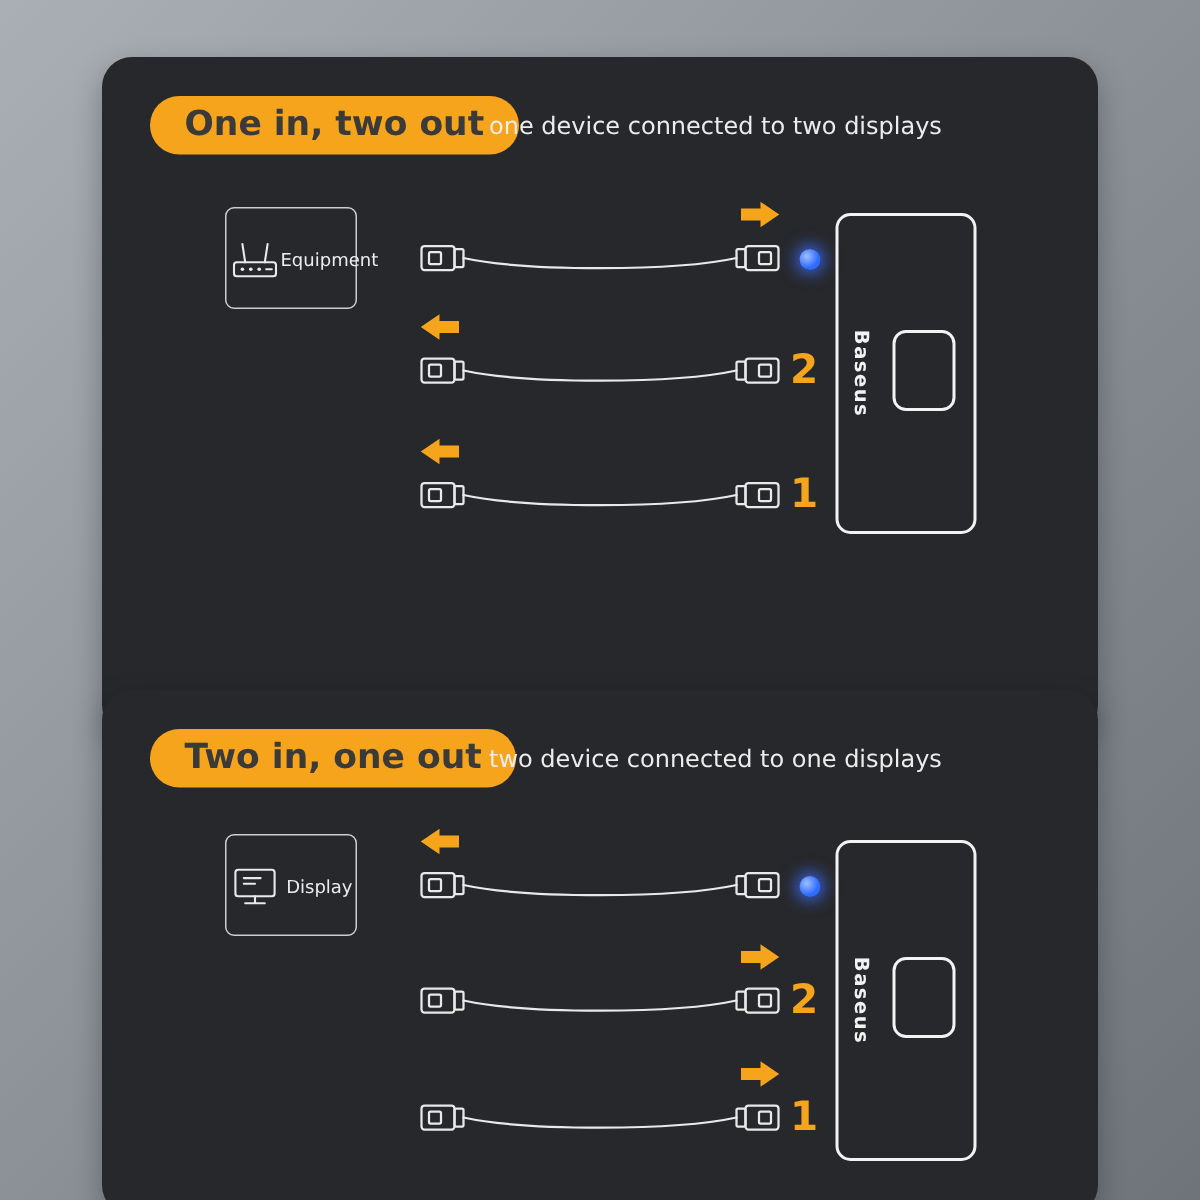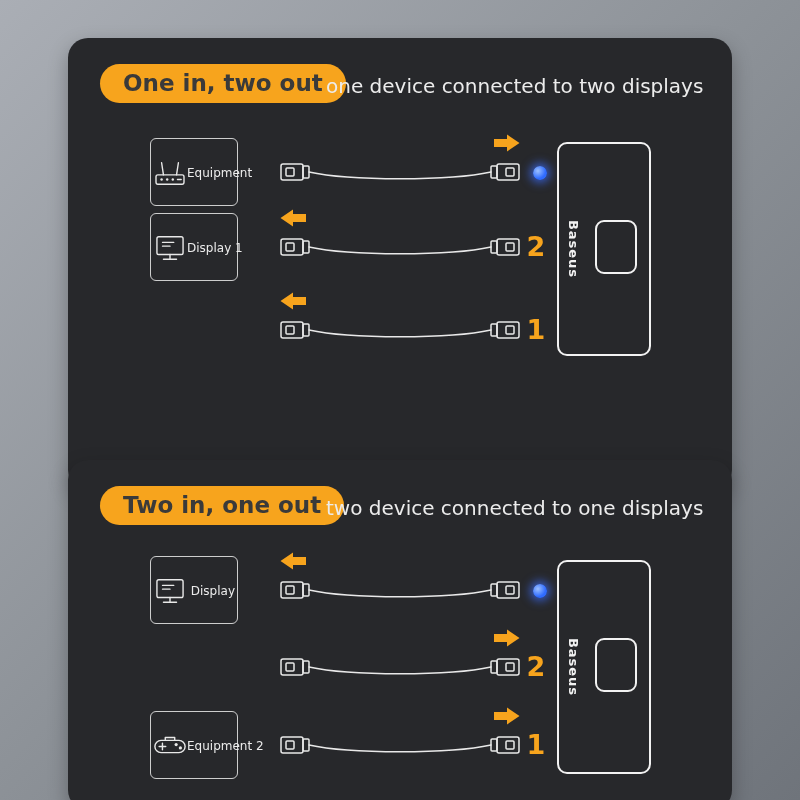--- a/index.html
+++ b/index.html
@@ -15,21 +15,21 @@
     box-shadow:0 8px 20px rgba(0,0,0,.28);
   }
   .pill{
     position:absolute;left:32px;top:26px;
     background:var(--accent-orange,#F7A41D);
     color:#3a3a3a;font-weight:bold;font-size:23px;line-height:25px;
     padding:7px 23px;border-radius:26px;white-space:nowrap;
   }
   .subtitle{
     position:absolute;left:258px;top:36px;
-    color:var(--text-light,#ececec);font-size:20px;white-space:nowrap;
+    color:var(--text-light,#ececec);font-size:16px;white-space:nowrap;
   }
   .row{position:absolute;left:0;width:100%;height:80px;}
   .devbox{
     position:absolute;left:82px;top:6px;width:88px;height:68px;
     border:1px solid rgba(235,235,235,.85);border-radius:6px;
     box-sizing:border-box;display:flex;flex-direction:row;
     align-items:center;justify-content:space-between;padding:7px 2px 6px;
   }
   .devlabel{color:var(--text-light,#ececec);font-size:12px;white-space:nowrap;}
   .icon svg{display:block;}
@@ -96,30 +96,20 @@
         <rect class="stroke" x="217" y="10" width="22" height="16" rx="2"></rect>
         <rect class="stroke" x="226" y="14" width="8" height="8" rx="1"></rect>
       </svg>
       <svg class="arrow right" viewBox="0 0 26 18">
         <path d="M0 5 H13 V0.5 L25.5 9 L13 17.5 V13 H0 Z" fill="#F7A41D"></path>
       </svg>
       <div class="led"></div>
     </div>
 
     <div class="row" style="top:169px;">
-      <div class="devbox">
-        <span class="icon">
-          <svg width="34" height="28" viewBox="0 0 36 30">
-            <rect class="stroke" x="4" y="3" width="28" height="19" rx="2"></rect>
-            <path class="stroke" d="M10 9 H22 M10 13 H18"></path>
-            <path class="stroke" d="M18 22 V26 M11 27 H25"></path>
-          </svg>
-        </span>
-        <span class="devlabel">Display 1</span>
-      </div>
       <svg class="cable" width="240" height="36" viewBox="0 0 240 36">
         <rect class="stroke" x="1" y="10" width="22" height="16" rx="2"></rect>
         <rect class="stroke" x="6" y="14" width="8" height="8" rx="1"></rect>
         <rect class="stroke" x="23" y="12" width="6" height="12" rx="1"></rect>
         <path class="stroke" d="M29 18 C 70 27, 170 27, 211 18"></path>
         <rect class="stroke" x="211" y="12" width="6" height="12" rx="1"></rect>
         <rect class="stroke" x="217" y="10" width="22" height="16" rx="2"></rect>
         <rect class="stroke" x="226" y="14" width="8" height="8" rx="1"></rect>
       </svg>
       <svg class="arrow left" viewBox="0 0 26 18">
@@ -192,32 +182,20 @@
         <rect class="stroke" x="217" y="10" width="22" height="16" rx="2"></rect>
         <rect class="stroke" x="226" y="14" width="8" height="8" rx="1"></rect>
       </svg>
       <svg class="arrow right" viewBox="0 0 26 18">
         <path d="M0 5 H13 V0.5 L25.5 9 L13 17.5 V13 H0 Z" fill="#F7A41D"></path>
       </svg>
       <div class="port">2</div>
     </div>
 
     <div class="row" style="top:245px;">
-      <div class="devbox">
-        <span class="icon">
-          <svg width="34" height="26" viewBox="0 0 36 26">
-            <rect class="stroke" x="2" y="7" width="32" height="13" rx="6.5"></rect>
-            <path class="stroke" d="M10 10 V17 M6.5 13.5 H13.5"></path>
-            <circle class="dot" cx="24.5" cy="11.5" r="1.7"></circle>
-            <circle class="dot" cx="29" cy="15" r="1.7"></circle>
-            <path class="stroke" d="M13 7 V4 H23 V7"></path>
-          </svg>
-        </span>
-        <span class="devlabel">Equipment 2</span>
-      </div>
       <svg class="cable" width="240" height="36" viewBox="0 0 240 36">
         <rect class="stroke" x="1" y="10" width="22" height="16" rx="2"></rect>
         <rect class="stroke" x="6" y="14" width="8" height="8" rx="1"></rect>
         <rect class="stroke" x="23" y="12" width="6" height="12" rx="1"></rect>
         <path class="stroke" d="M29 18 C 70 27, 170 27, 211 18"></path>
         <rect class="stroke" x="211" y="12" width="6" height="12" rx="1"></rect>
         <rect class="stroke" x="217" y="10" width="22" height="16" rx="2"></rect>
         <rect class="stroke" x="226" y="14" width="8" height="8" rx="1"></rect>
       </svg>
       <svg class="arrow right" viewBox="0 0 26 18">

